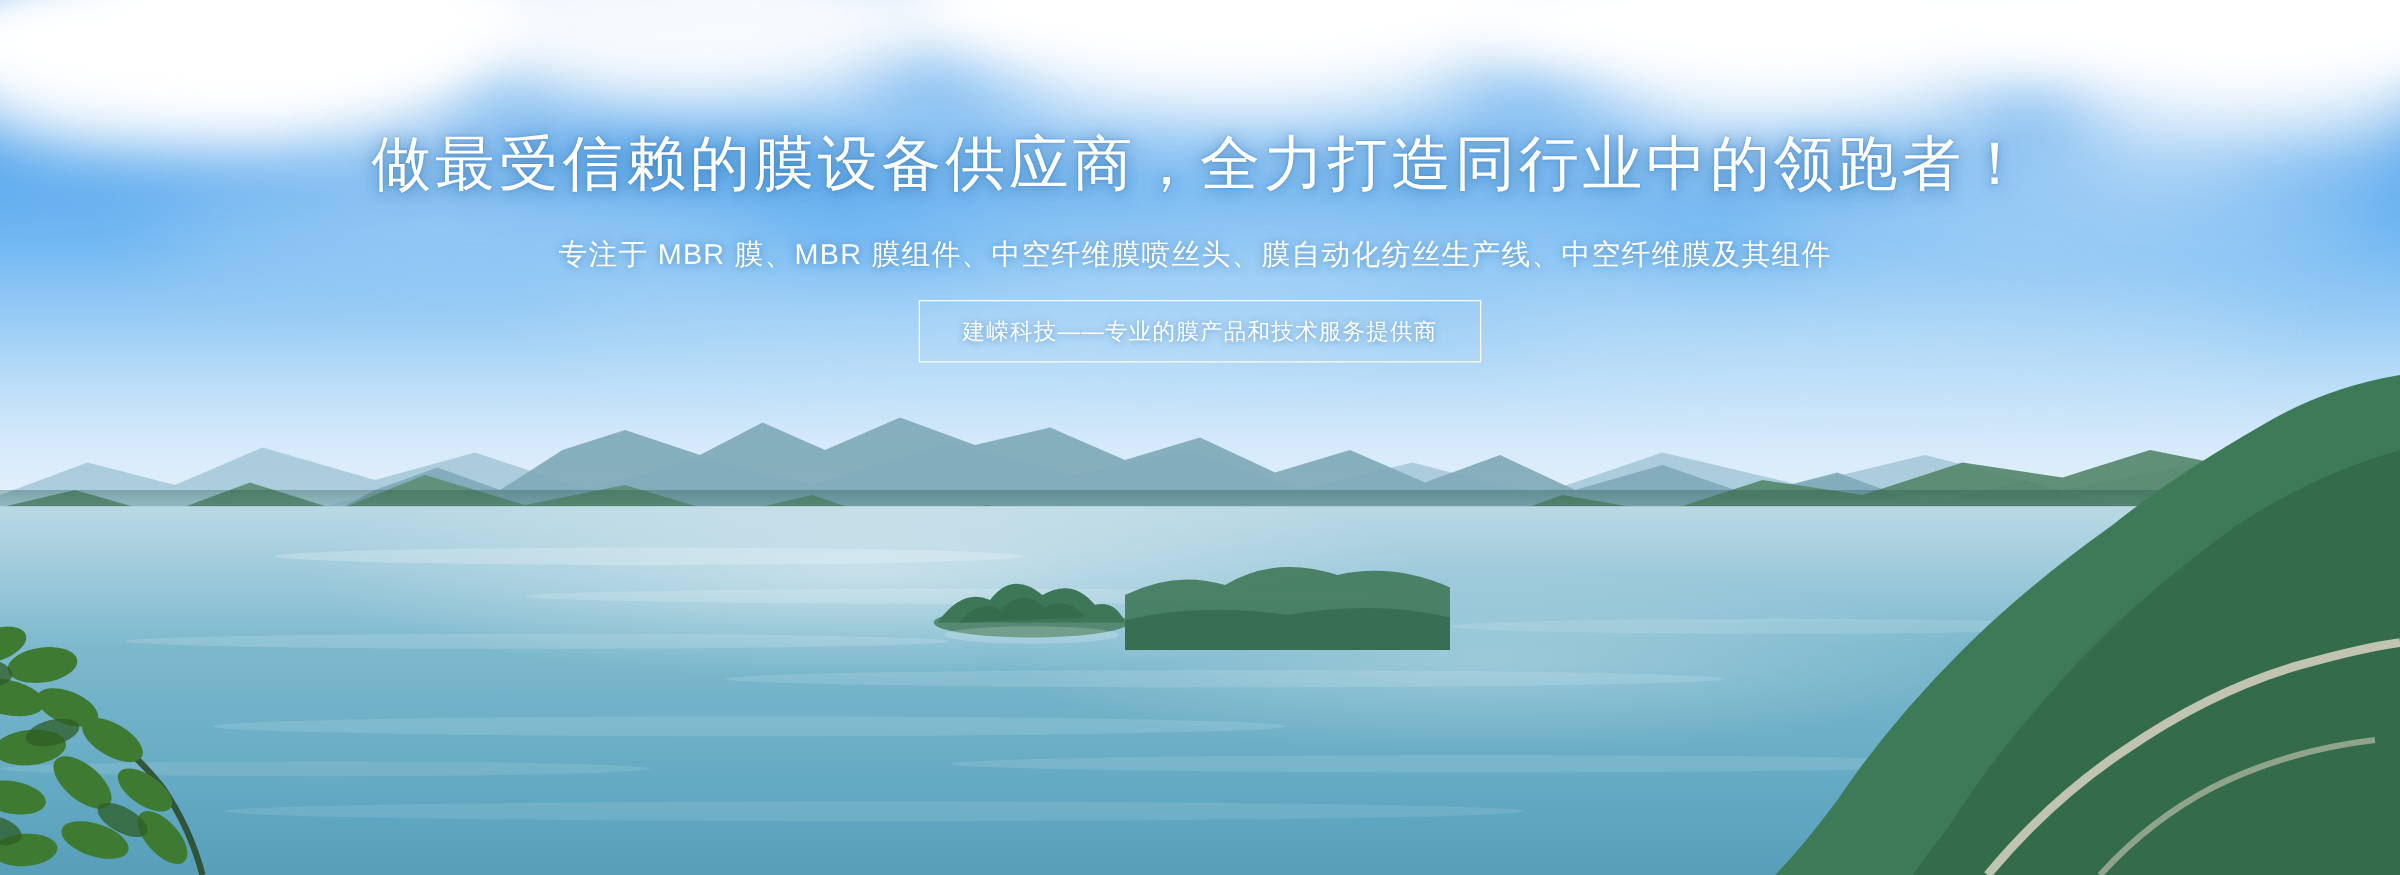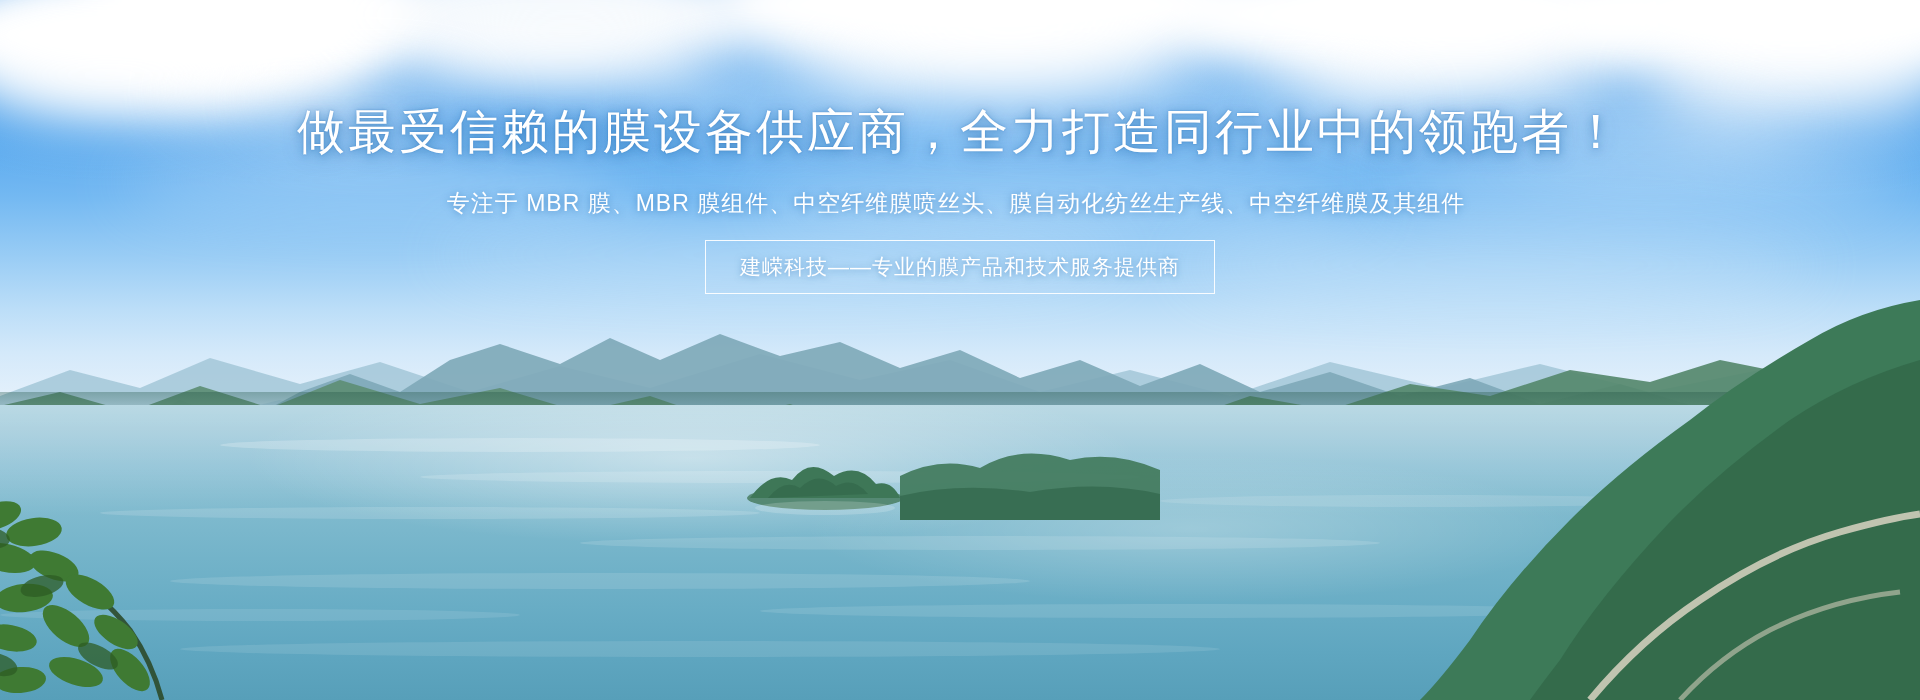--- a/index.html
+++ b/index.html
@@ -101,21 +101,21 @@
     text-shadow:0 1px 7px rgba(25,95,165,0.55);
     white-space:nowrap;
   }
   .badge-wrap {
     position:absolute; left:0; top:240px; width:1920px;
     display:flex; justify-content:center;
   }
   .badge {
     border:1px solid rgba(255,255,255,0.92);
     padding:12px 34px;
-    font-size:21px;
+    font-size:18px;
     letter-spacing:1px;
     color:#ffffff;
     text-shadow:0 1px 6px rgba(25,95,165,0.50);
     white-space:nowrap;
     background:rgba(255,255,255,0.02);
   }
 </style>
 </head>
 <body>
 

